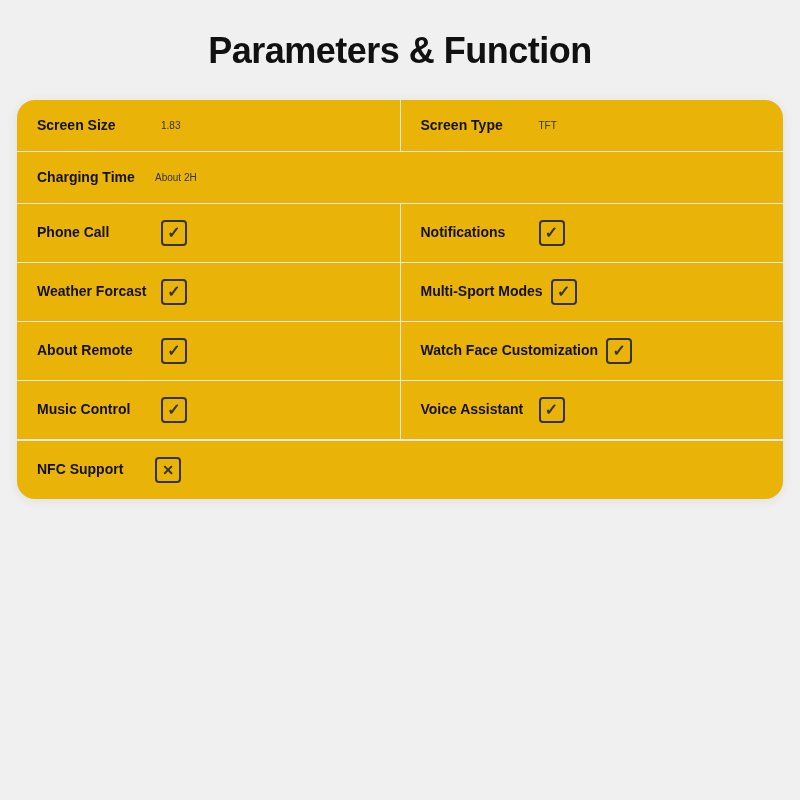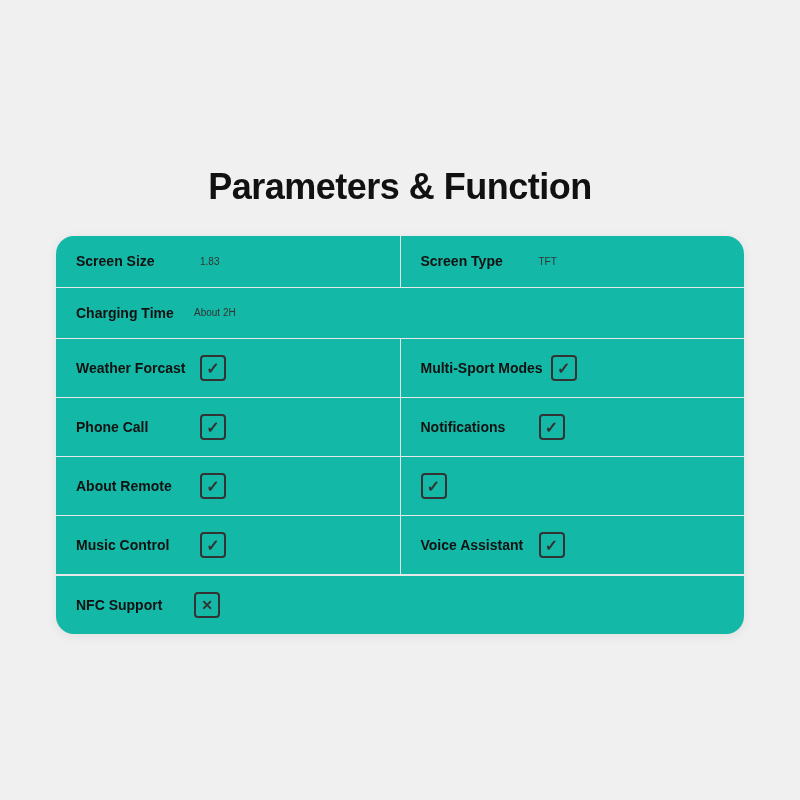--- a/index.html
+++ b/index.html
@@ -13,32 +13,31 @@
       height: 800px;
       overflow: hidden;
     }
     .container {
       background: #f0f0f0;
       width: 800px;
       height: 800px;
       display: flex;
       flex-direction: column;
       align-items: center;
-      justify-content: center;
-      padding: 30px 56px;
+      padding: 30px 17px;
     }
     .page-title {
       font-size: 36px;
       font-weight: 800;
       color: #111;
       margin-bottom: 28px;
       letter-spacing: -0.5px;
     }
     .table-card {
-      background: #14b8a6;
+      background: #eab308;
       border-radius: 18px;
       width: 100%;
       overflow: hidden;
       box-shadow: 0 2px 12px rgba(0,0,0,0.07);
     }
     .table-row {
       display: flex;
       border-bottom: 1px solid #e8e8e8;
     }
     .table-row:last-child {
@@ -108,44 +107,45 @@
         </div>
       </div>
       <div class="table-row">
         <div class="cell">
           <span class="cell-label">Charging Time</span>
           <span class="cell-value">About 2H</span>
         </div>
       </div>
       <div class="table-row">
         <div class="cell">
+          <span class="cell-label">Phone Call</span>
+          <div class="checkbox check-yes"></div>
+        </div>
+        <div class="cell">
+          <span class="cell-label">Notifications</span>
+          <div class="checkbox check-yes"></div>
+        </div>
+      </div>
+      <div class="table-row">
+        <div class="cell">
           <span class="cell-label">Weather Forcast</span>
           <div class="checkbox check-yes"></div>
         </div>
         <div class="cell">
           <span class="cell-label">Multi-Sport Modes</span>
           <div class="checkbox check-yes"></div>
         </div>
       </div>
       <div class="table-row">
         <div class="cell">
-          <span class="cell-label">Phone Call</span>
-          <div class="checkbox check-yes"></div>
-        </div>
-        <div class="cell">
-          <span class="cell-label">Notifications</span>
-          <div class="checkbox check-yes"></div>
-        </div>
-      </div>
-      <div class="table-row">
-        <div class="cell">
           <span class="cell-label">About Remote</span>
           <div class="checkbox check-yes"></div>
         </div>
         <div class="cell">
+          <span class="cell-label">Watch Face Customization</span>
           <div class="checkbox check-yes"></div>
         </div>
       </div>
       <div class="table-row">
         <div class="cell">
           <span class="cell-label">Music Control</span>
           <div class="checkbox check-yes"></div>
         </div>
         <div class="cell">
           <span class="cell-label">Voice Assistant</span>

